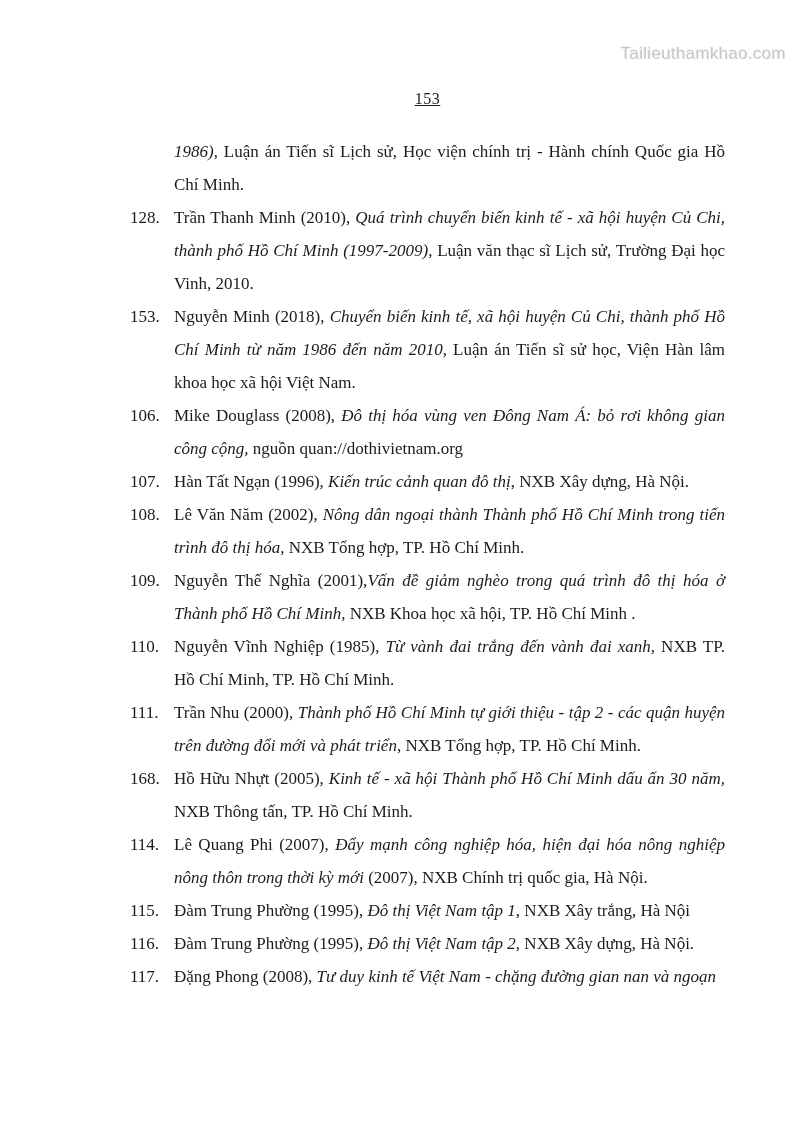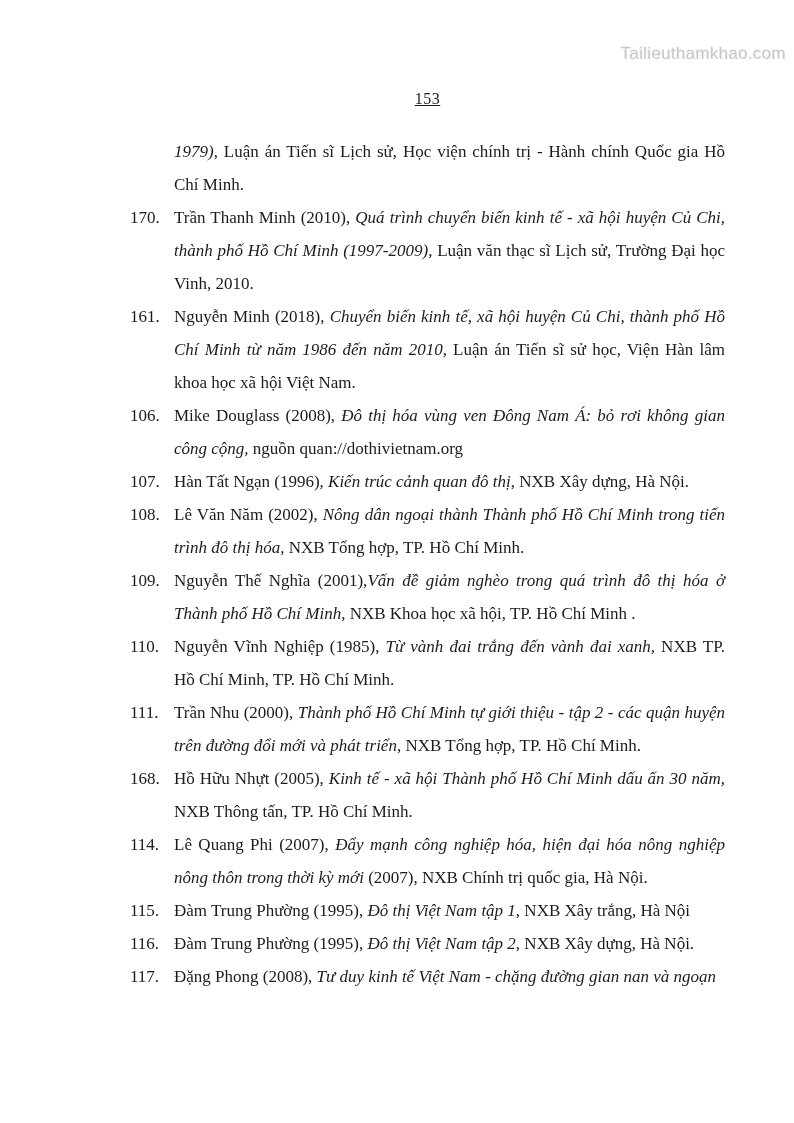--- a/index.html
+++ b/index.html
@@ -55,23 +55,23 @@
   .seg-i { font-style: italic; }
   .seg-r { font-style: normal; }
 </style>
 </head>
 <body>
 
 <div class="page">
   <div class="watermark">Tailieuthamkhao.com</div>
   <div class="page-number">153</div>
   <div class="refs" id="refs">
-      <div class="ref-item"><span class="ref-num"></span><span class="seg-i">1979)</span><span class="seg-r">, Luận án Tiến sĩ Lịch sử, Học viện chính trị - Hành chính Quốc gia Hồ Chí Minh.</span></div>
-      <div class="ref-item"><span class="ref-num">170.</span><span class="seg-r">Trần Thanh Minh (2010), </span><span class="seg-i">Quá trình chuyển biến kinh tế - xã hội huyện Củ Chi, thành phố Hồ Chí Minh (1997-2009)</span><span class="seg-r">, Luận văn thạc sĩ Lịch sử, Trường Đại học Vinh, 2010.</span></div>
-      <div class="ref-item"><span class="ref-num">161.</span><span class="seg-r">Nguyễn Minh (2018), </span><span class="seg-i">Chuyển biến kinh tế, xã hội huyện Củ Chi, thành phố Hồ Chí Minh từ năm 1986 đến năm 2010</span><span class="seg-r">, Luận án Tiến sĩ sử học, Viện Hàn lâm khoa học xã hội Việt Nam.</span></div>
+      <div class="ref-item"><span class="ref-num"></span><span class="seg-i">1986)</span><span class="seg-r">, Luận án Tiến sĩ Lịch sử, Học viện chính trị - Hành chính Quốc gia Hồ Chí Minh.</span></div>
+      <div class="ref-item"><span class="ref-num">128.</span><span class="seg-r">Trần Thanh Minh (2010), </span><span class="seg-i">Quá trình chuyển biến kinh tế - xã hội huyện Củ Chi, thành phố Hồ Chí Minh (1997-2009)</span><span class="seg-r">, Luận văn thạc sĩ Lịch sử, Trường Đại học Vinh, 2010.</span></div>
+      <div class="ref-item"><span class="ref-num">153.</span><span class="seg-r">Nguyễn Minh (2018), </span><span class="seg-i">Chuyển biến kinh tế, xã hội huyện Củ Chi, thành phố Hồ Chí Minh từ năm 1986 đến năm 2010</span><span class="seg-r">, Luận án Tiến sĩ sử học, Viện Hàn lâm khoa học xã hội Việt Nam.</span></div>
       <div class="ref-item"><span class="ref-num">106.</span><span class="seg-r">Mike Douglass (2008), </span><span class="seg-i">Đô thị hóa vùng ven Đông Nam Á: bỏ rơi không gian công cộng,</span><span class="seg-r"> nguồn quan://dothivietnam.org</span></div>
       <div class="ref-item"><span class="ref-num">107.</span><span class="seg-r">Hàn Tất Ngạn (1996), </span><span class="seg-i">Kiến trúc cảnh quan đô thị</span><span class="seg-r">, NXB Xây dựng, Hà Nội.</span></div>
       <div class="ref-item"><span class="ref-num">108.</span><span class="seg-r">Lê Văn Năm (2002), </span><span class="seg-i">Nông dân ngoại thành Thành phố Hồ Chí Minh trong tiến trình đô thị hóa</span><span class="seg-r">, NXB Tổng hợp, TP. Hồ Chí Minh.</span></div>
       <div class="ref-item"><span class="ref-num">109.</span><span class="seg-r">Nguyễn Thế Nghĩa (2001),</span><span class="seg-i">Vấn đề giảm nghèo trong quá trình đô thị hóa ở Thành phố Hồ Chí Minh</span><span class="seg-r">, NXB Khoa học xã hội, TP. Hồ Chí Minh .</span></div>
       <div class="ref-item"><span class="ref-num">110.</span><span class="seg-r">Nguyễn Vĩnh Nghiệp (1985), </span><span class="seg-i">Từ vành đai trắng đến vành đai xanh,</span><span class="seg-r"> NXB TP. Hồ Chí Minh, TP. Hồ Chí Minh.</span></div>
       <div class="ref-item"><span class="ref-num">111.</span><span class="seg-r">Trần Nhu (2000), </span><span class="seg-i">Thành phố Hồ Chí Minh tự giới thiệu - tập 2 - các quận huyện trên đường đổi mới và phát triển</span><span class="seg-r">, NXB Tổng hợp, TP. Hồ Chí Minh.</span></div>
       <div class="ref-item"><span class="ref-num">168.</span><span class="seg-r">Hồ Hữu Nhựt (2005), </span><span class="seg-i">Kinh tế - xã hội Thành phố Hồ Chí Minh dấu ấn 30 năm,</span><span class="seg-r"> NXB Thông tấn, TP. Hồ Chí Minh.</span></div>
       <div class="ref-item"><span class="ref-num">114.</span><span class="seg-r">Lê Quang Phi (2007), </span><span class="seg-i">Đẩy mạnh công nghiệp hóa, hiện đại hóa nông nghiệp nông thôn trong thời kỳ mới</span><span class="seg-r"> (2007), NXB Chính trị quốc gia, Hà Nội.</span></div>
       <div class="ref-item"><span class="ref-num">115.</span><span class="seg-r">Đàm Trung Phường (1995), </span><span class="seg-i">Đô thị Việt Nam tập 1</span><span class="seg-r">, NXB Xây trắng, Hà Nội</span></div>
       <div class="ref-item"><span class="ref-num">116.</span><span class="seg-r">Đàm Trung Phường (1995), </span><span class="seg-i">Đô thị Việt Nam tập 2</span><span class="seg-r">, NXB Xây dựng, Hà Nội.</span></div>

